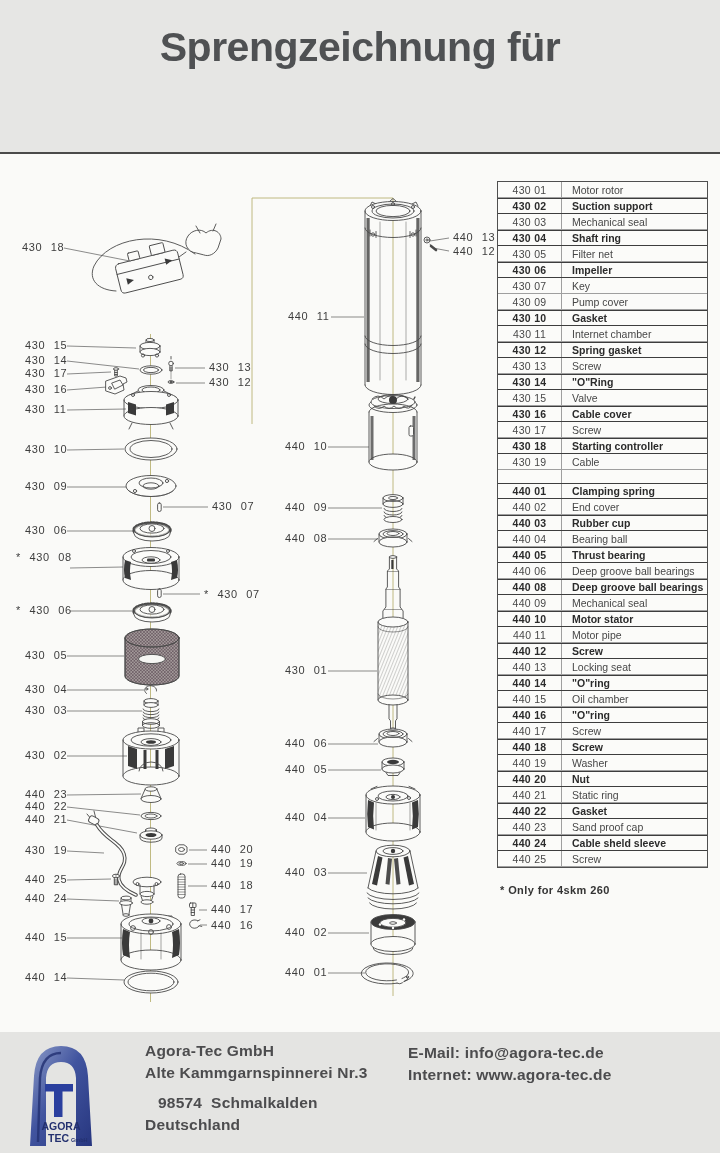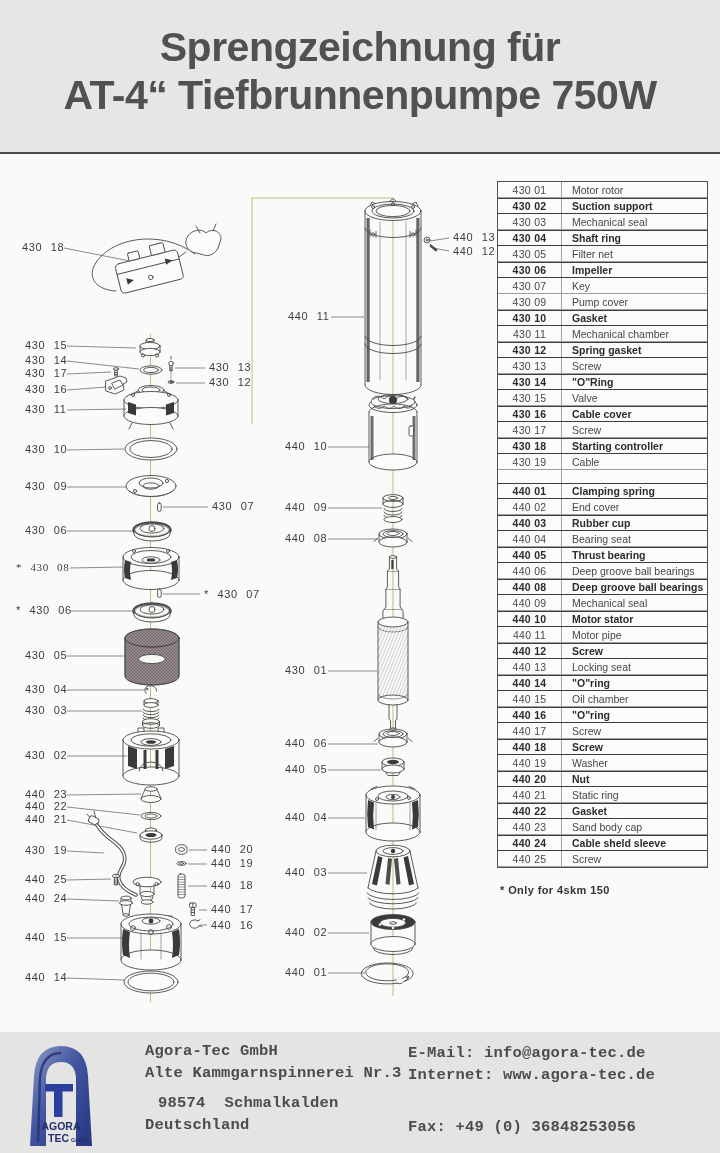--- a/index.html
+++ b/index.html
@@ -57,30 +57,29 @@
     font-size:11px;font-weight:bold;color:#333;letter-spacing:0.4px;
   }
 
   
   .footer{
     position:absolute;left:0;top:1032px;width:720px;height:121px;
     background:#e4e4e2;
   }
   .f-line{
     position:absolute;font-size:15.5px;font-weight:bold;color:#4c4c4e;
-    white-space:pre;letter-spacing:0.2px;font-family:Liberation Mono, monospace;
+    white-space:pre;letter-spacing:0.2px;
   }
   .logo-box{position:absolute;left:26px;top:6px;width:70px;height:110px;}
 </style>
 </head>
 <body>
 
 <div class="title-block">
   <div>Sprengzeichnung für</div>
-  <div>AT-4“ Tiefbrunnenpumpe 750W</div>
 </div>
 
 <div class="diagram-panel"></div>
 
 <div class="diagram-wrap">
   <svg width="720" height="880" viewBox="0 152 720 880">
     <defs>
       <pattern id="mesh" width="3.2" height="3.2" patternUnits="userSpaceOnUse">
         <rect width="3.2" height="3.2" fill="#6e5f66"></rect>
         <path d="M0,0L3.2,3.2 M3.2,0L0,3.2" stroke="#cfc9c4" stroke-width="0.45"></path>
@@ -543,21 +542,21 @@
   <div>
       <span class="plabel" style="left: 22px; top: 89px;">430 18</span>
       <span class="plabel" style="left: 25px; top: 187px;">430 15</span>
       <span class="plabel" style="left: 25px; top: 202px;">430 14</span>
       <span class="plabel" style="left: 25px; top: 215px;">430 17</span>
       <span class="plabel" style="left: 25px; top: 231px;">430 16</span>
       <span class="plabel" style="left: 25px; top: 251px;">430 11</span>
       <span class="plabel" style="left: 25px; top: 291px;">430 10</span>
       <span class="plabel" style="left: 25px; top: 328px;">430 09</span>
       <span class="plabel" style="left: 25px; top: 372px;">430 06</span>
-      <span class="plabel" style="left: 16px; top: 409px; font-family: Liberation Serif, serif;">* 430 08</span>
+      <span class="plabel" style="left: 16px; top: 399px;">* 430 08</span>
       <span class="plabel" style="left: 16px; top: 452px;">* 430 06</span>
       <span class="plabel" style="left: 25px; top: 497px;">430 05</span>
       <span class="plabel" style="left: 25px; top: 531px;">430 04</span>
       <span class="plabel" style="left: 25px; top: 552px;">430 03</span>
       <span class="plabel" style="left: 25px; top: 597px;">430 02</span>
       <span class="plabel" style="left: 25px; top: 636px;">440 23</span>
       <span class="plabel" style="left: 25px; top: 648px;">440 22</span>
       <span class="plabel" style="left: 25px; top: 661px;">440 21</span>
       <span class="plabel" style="left: 25px; top: 692px;">430 19</span>
       <span class="plabel" style="left: 25px; top: 721px;">440 25</span>
@@ -622,21 +621,21 @@
       <div class="prow">
         <div class="pno">430 09</div>
         <div class="pname">Pump cover</div>
       </div>
       <div class="prow bold">
         <div class="pno">430 10</div>
         <div class="pname">Gasket</div>
       </div>
       <div class="prow">
         <div class="pno">430 11</div>
-        <div class="pname">Mechanical chamber</div>
+        <div class="pname">Internet chamber</div>
       </div>
       <div class="prow bold">
         <div class="pno">430 12</div>
         <div class="pname">Spring gasket</div>
       </div>
       <div class="prow">
         <div class="pno">430 13</div>
         <div class="pname">Screw</div>
       </div>
       <div class="prow bold">
@@ -674,21 +673,21 @@
       <div class="prow">
         <div class="pno">440 02</div>
         <div class="pname">End cover</div>
       </div>
       <div class="prow bold">
         <div class="pno">440 03</div>
         <div class="pname">Rubber cup</div>
       </div>
       <div class="prow">
         <div class="pno">440 04</div>
-        <div class="pname">Bearing seat</div>
+        <div class="pname">Bearing ball</div>
       </div>
       <div class="prow bold">
         <div class="pno">440 05</div>
         <div class="pname">Thrust bearing</div>
       </div>
       <div class="prow">
         <div class="pno">440 06</div>
         <div class="pname">Deep groove ball bearings</div>
       </div>
       <div class="prow bold">
@@ -746,33 +745,33 @@
       <div class="prow">
         <div class="pno">440 21</div>
         <div class="pname">Static ring</div>
       </div>
       <div class="prow bold">
         <div class="pno">440 22</div>
         <div class="pname">Gasket</div>
       </div>
       <div class="prow">
         <div class="pno">440 23</div>
-        <div class="pname">Sand body cap</div>
+        <div class="pname">Sand proof cap</div>
       </div>
       <div class="prow bold">
         <div class="pno">440 24</div>
         <div class="pname">Cable sheld sleeve</div>
       </div>
       <div class="prow">
         <div class="pno">440 25</div>
         <div class="pname">Screw</div>
       </div>
     </div>
 </div>
-<div class="footnote">* Only for 4skm 150</div>
+<div class="footnote">* Only for 4skm 260</div>
 
 <div class="footer">
   <svg class="logo-box" viewBox="0 0 70 110">
     <defs>
       <linearGradient id="logoBlue" x1="0" y1="0" x2="1" y2="1">
         <stop offset="0" stop-color="#8d9cc8"></stop>
         <stop offset="0.45" stop-color="#41549f"></stop>
         <stop offset="1" stop-color="#27367f"></stop>
       </linearGradient>
     </defs>
@@ -785,14 +784,13 @@
     <text x="45" y="104" font-family="Liberation Sans, sans-serif" font-size="5.5" font-weight="bold" fill="#23306f">GmbH</text>
   </svg>
 
   <div class="f-line" style="left:145px;top:10px">Agora-Tec GmbH</div>
   <div class="f-line" style="left:145px;top:32px">Alte Kammgarnspinnerei Nr.3</div>
   <div class="f-line" style="left:158px;top:62px">98574  Schmalkalden</div>
   <div class="f-line" style="left:145px;top:84px">Deutschland</div>
 
   <div class="f-line" style="left:408px;top:12px">E-Mail: info@agora-tec.de</div>
   <div class="f-line" style="left:408px;top:34px">Internet: www.agora-tec.de</div>
-  <div class="f-line" style="left:408px;top:86px">Fax: +49 (0) 36848253056</div>
 </div>
 
 </body></html>

